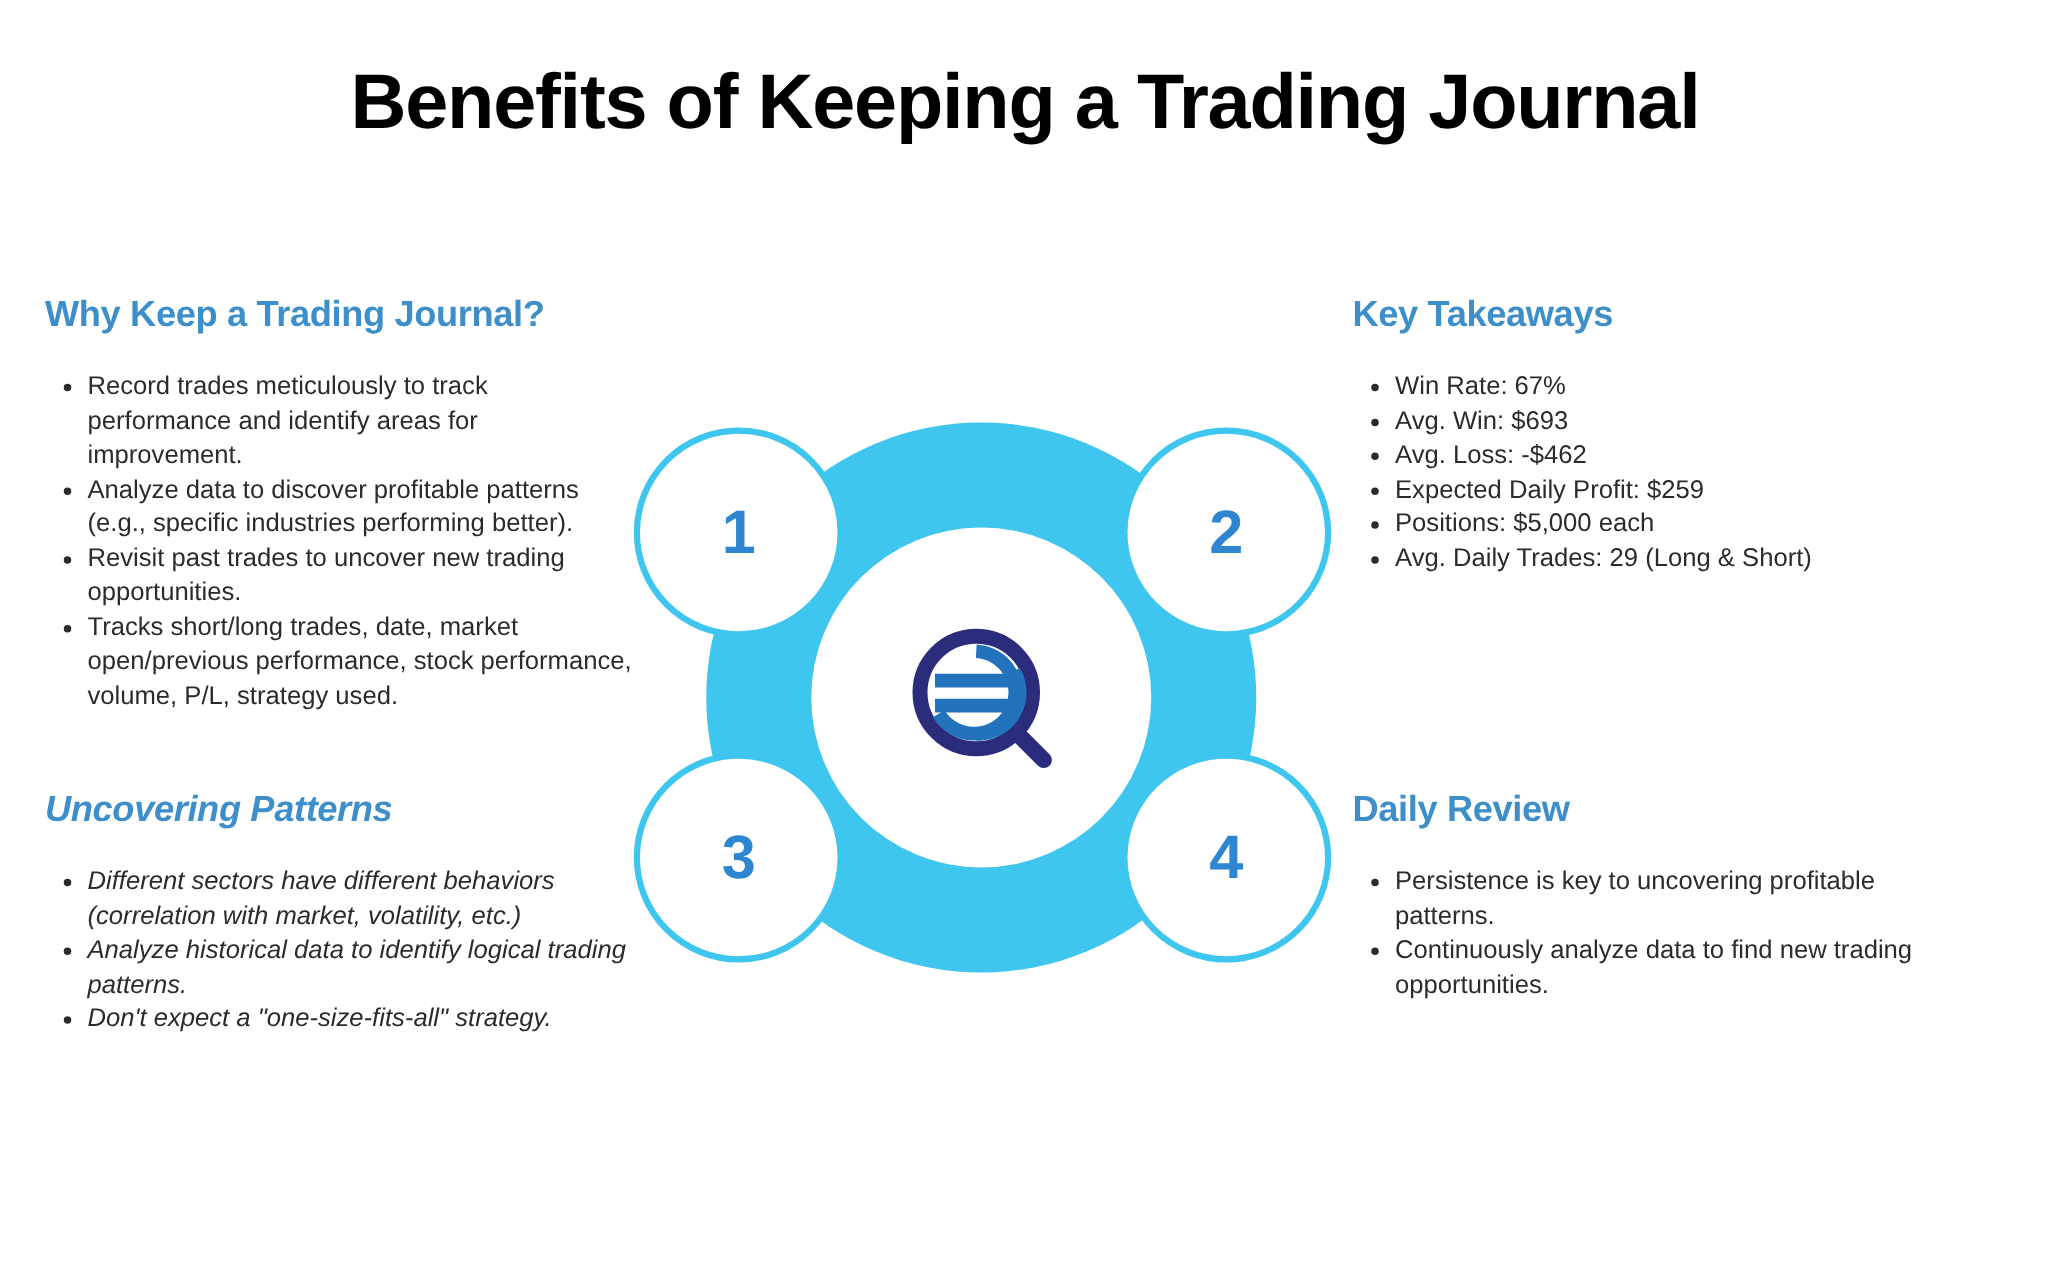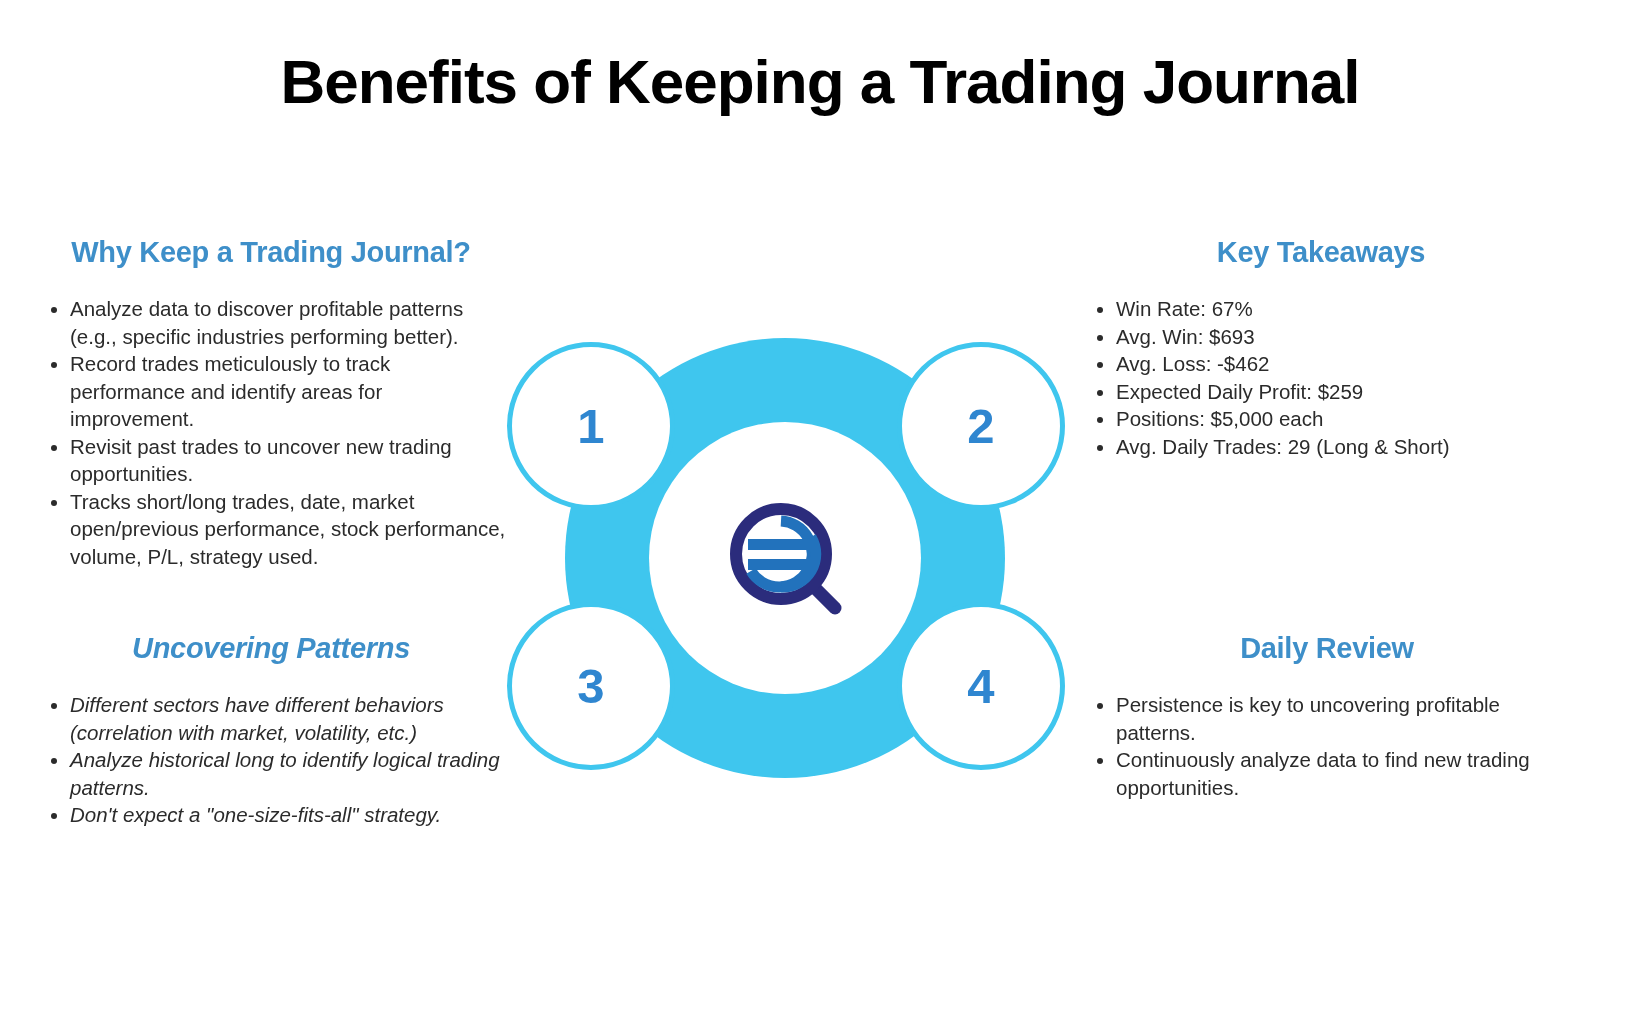--- a/index.html
+++ b/index.html
@@ -63,21 +63,20 @@
     width: 490px;
   }
 
   .sec-heading {
     font-size: 29px;
     font-weight: 700;
     color: #3E8FC9;
     letter-spacing: -0.3px;
     margin-bottom: 26px;
     white-space: nowrap;
-    text-align: center;
   }
 
   ul.bullets {
     list-style: none;
     margin: 0;
     padding: 0;
   }
   ul.bullets li {
     position: relative;
     font-size: 20.5px;
@@ -162,32 +161,32 @@
 
 <div class="page">
 
   <div class="title">
     <span>Benefits of Keeping a </span><span class="accent">Trading Journal</span>
   </div>
 
   <div class="col-left">
     <div class="sec-heading">Why Keep a Trading Journal?</div>
     <ul class="bullets">
+      <li>Record trades meticulously to track performance and identify areas for improvement.</li>
       <li>Analyze data to discover profitable patterns (e.g., specific industries performing better).</li>
-      <li>Record trades meticulously to track performance and identify areas for improvement.</li>
       <li>Revisit past trades to uncover new trading opportunities.</li>
       <li>Tracks short/long trades, date, market open/previous performance, stock performance, volume, P/L, strategy used.</li>
     </ul>
   </div>
 
   <div class="block-left-lower">
     <div class="sec-heading">Uncovering Patterns</div>
     <ul class="bullets">
       <li>Different sectors have different behaviors (correlation with market, volatility, etc.)</li>
-      <li>Analyze historical long to identify logical trading patterns.</li>
+      <li>Analyze historical data to identify logical trading patterns.</li>
       <li>Don't expect a "one-size-fits-all" strategy.</li>
     </ul>
   </div>
 
   <div class="col-right">
     <div class="sec-heading">Key Takeaways</div>
     <ul class="bullets">
       <li>Win Rate: 67%</li>
       <li>Avg. Win: $693</li>
       <li>Avg. Loss: -$462</li>

